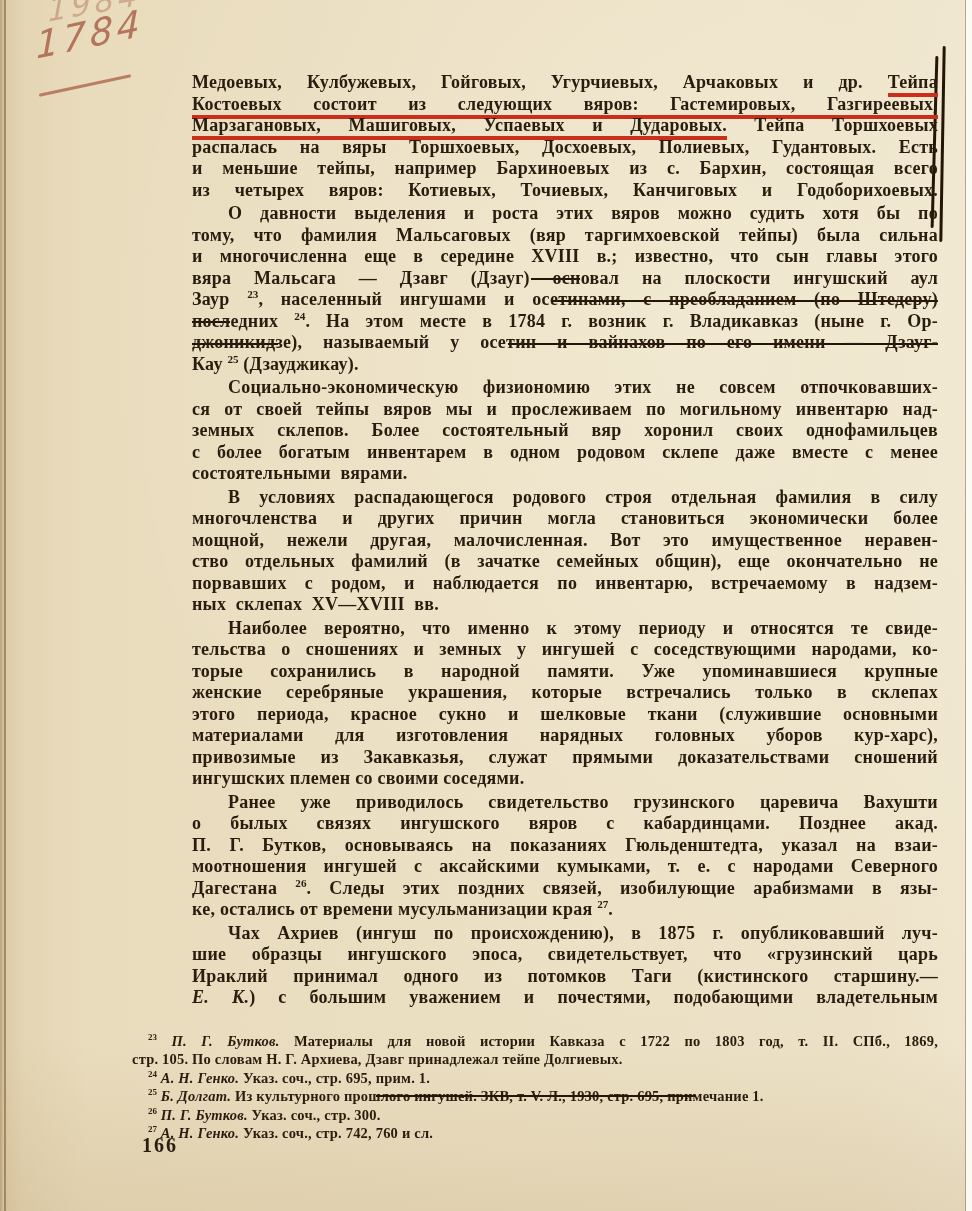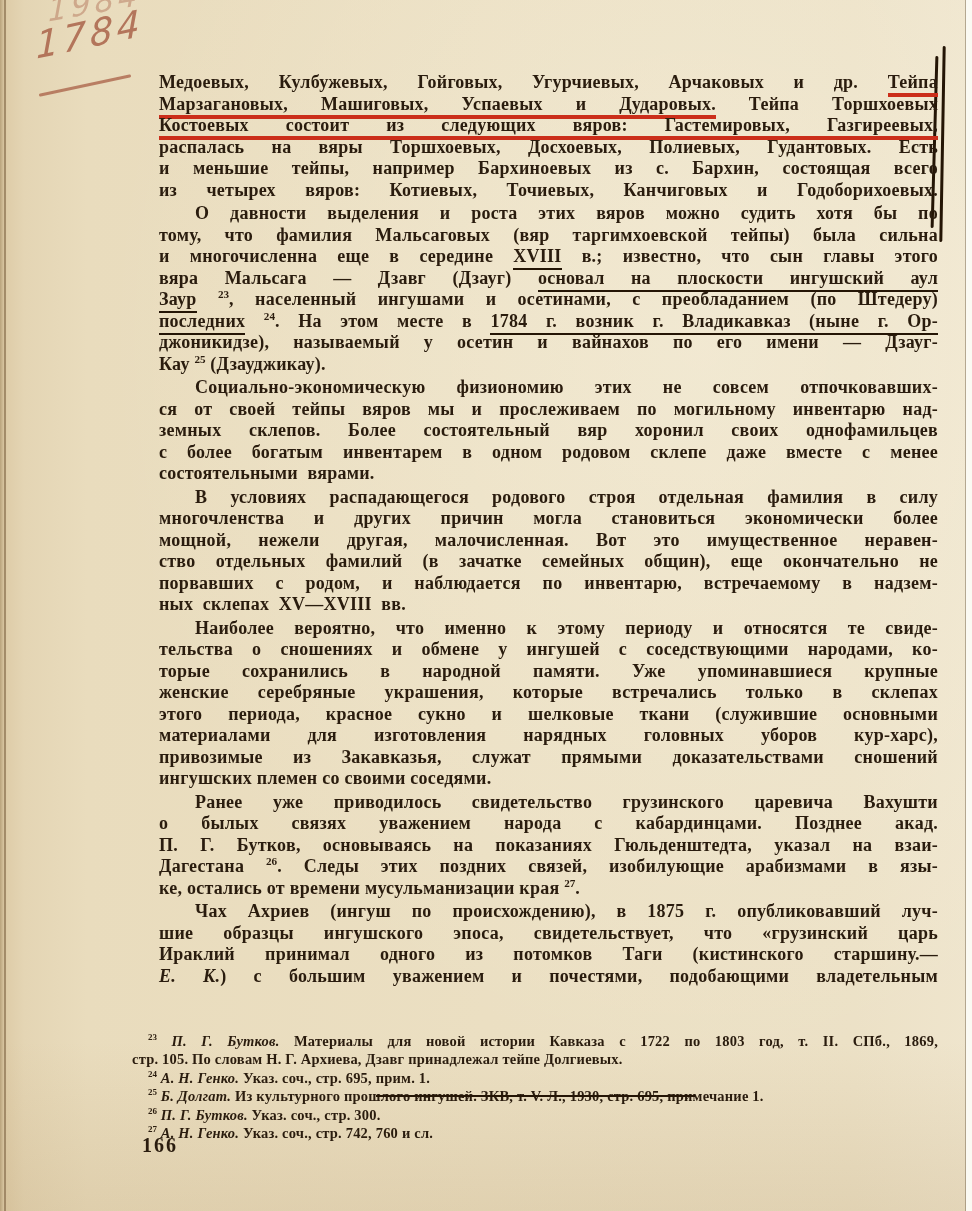--- a/index.html
+++ b/index.html
@@ -37,36 +37,36 @@
     opacity:.75;transform:rotate(-12deg);border-radius:2px;}
 
   
   .margin-mark{position:absolute;background:var(--pen);border-radius:2px;}
   .mm1{left:933px;top:56px;width:2.5px;height:172px;transform:rotate(1.6deg);}
   .mm2{left:941px;top:46px;width:3px;height:196px;transform:rotate(1deg);}
 
   
   .textblock{position:absolute;left:159px;top:72px;width:779px;color:var(--ink);
     font-size:18px;font-weight:700;letter-spacing:.25px;}
-  .para{margin-top:2px;}
+  .para{margin-top:2px;margin-left:33px;}
   .para:first-child{margin-top:0;}
   .line{line-height:21.5px;height:21.5px;text-align:justify;text-align-last:justify;white-space:normal;}
   .line.left{text-align-last:left;}
   .line.indent{padding-left:36px;}
 
   
   .footnotes{position:absolute;left:132px;top:1032px;width:806px;color:var(--ink);
     font-size:14.5px;font-weight:700;letter-spacing:.2px;}
   .fline{line-height:18.4px;height:18.4px;text-align:left;text-align-last:left;}
   .fline.justify{text-align:justify;text-align-last:justify;}
   .fline.indent{padding-left:16px;}
 
   
   .m-red{border-bottom:4px solid var(--red);padding-bottom:1px;}
-  .m-pen{border-bottom:2px solid var(--pen);padding-bottom:2px;}
+  .m-pen{border-bottom:2px solid var(--pen);padding-bottom:12px;}
   .m-wavy{text-decoration-style:wavy;text-decoration-color:var(--pen);
     text-decoration-thickness:1.5px;text-underline-offset:5px;}
   .m-i{font-style:italic;text-align:right;}
   .m-penext{position:relative;border-bottom:2px solid var(--pen);padding-bottom:9px;}
   .m-penext::after{content:"";position:absolute;left:100%;bottom:-2px;width:265px;
     border-bottom:2.5px solid var(--pen);}
   sup.fnref{font-size:0.62em;vertical-align:super;letter-spacing:0;line-height:0;}
 
   .page-number{position:absolute;left:142px;top:1134px;font-size:20px;font-weight:700;
     color:var(--ink);letter-spacing:2px;text-align:center;}
@@ -84,22 +84,22 @@
   <div class="hand hand-faint">1984</div>
   <div class="hand hand-main">1784</div>
   <div class="hand-underline"></div>
 
   <div class="margin-mark mm1"></div>
   <div class="margin-mark mm2"></div>
 
   <div class="textblock" id="body-text">
       <div class="para">
         <div class="line"><span>Медоевых, Кулбужевых, Гойговых, Угурчиевых, Арчаковых и др. </span><span class="m-red">Тейпа</span></div>
+        <div class="line"><span class="m-red">Костоевых состоит из следующих вяров: Гастемировых, Газгиреевых,</span></div>
         <div class="line"><span class="m-red">Марзагановых, Машиговых, Успаевых и Дударовых.</span><span> Тейпа Торшхоевых</span></div>
-        <div class="line"><span class="m-red">Костоевых состоит из следующих вяров: Гастемировых, Газгиреевых,</span></div>
         <div class="line"><span>распалась на вяры Торшхоевых, Досхоевых, Полиевых, Гудантовых. Есть</span></div>
         <div class="line"><span>и меньшие тейпы, например Бархиноевых из с. Бархин, состоящая всего</span></div>
         <div class="line"><span>из четырех вяров: Котиевых, Точиевых, Канчиговых и Годоборихоевых.</span></div>
       </div>
       <div class="para">
         <div class="line indent"><span>О давности выделения и роста этих вяров можно судить хотя бы по</span></div>
         <div class="line"><span>тому, что фамилия Мальсаговых (вяр таргимхоевской тейпы) была сильна</span></div>
         <div class="line"><span>и многочисленна еще в середине </span><span class="m-pen">XVIII</span><span> в.; известно, что сын главы этого</span></div>
         <div class="line"><span>вяра Мальсага — Дзавг (Дзауг) </span><span class="m-pen">основал на плоскости ингушский аул</span></div>
         <div class="line"><span class="m-pen">Заур</span><span> </span><sup class="fnref">23</sup><span>, населенный ингушами и осетинами, с преобладанием (по Штедеру)</span></div>
@@ -117,32 +117,33 @@
       <div class="para">
         <div class="line indent"><span>В условиях распадающегося родового строя отдельная фамилия в силу</span></div>
         <div class="line"><span>многочленства и других причин могла становиться экономически более</span></div>
         <div class="line"><span>мощной, нежели другая, малочисленная. Вот это имущественное неравен-</span></div>
         <div class="line"><span>ство отдельных фамилий (в зачатке семейных общин), еще окончательно не</span></div>
         <div class="line"><span>порвавших с родом, и наблюдается по инвентарю, встречаемому в надзем-</span></div>
         <div class="line left"><span>ных&nbsp; склепах&nbsp; XV—XVIII&nbsp; вв.</span></div>
       </div>
       <div class="para">
         <div class="line indent"><span>Наиболее вероятно, что именно к этому периоду и относятся те свиде-</span></div>
-        <div class="line"><span>тельства о сношениях и обмене у ингушей с соседствующими народами, ко-</span></div>
+        <div class="line"><span>тельства о сношениях и земных у ингушей с соседствующими народами, ко-</span></div>
         <div class="line"><span>торые сохранились в народной памяти. Уже упоминавшиеся крупные</span></div>
         <div class="line"><span>женские серебряные украшения, которые встречались только в склепах</span></div>
         <div class="line"><span>этого периода, красное сукно и шелковые ткани (служившие основными</span></div>
         <div class="line"><span>материалами для изготовления нарядных головных уборов кур-харс),</span></div>
         <div class="line"><span>привозимые из Закавказья, служат прямыми доказательствами сношений</span></div>
         <div class="line left"><span>ингушских племен со своими соседями.</span></div>
       </div>
       <div class="para">
         <div class="line indent"><span>Ранее уже приводилось свидетельство грузинского царевича Вахушти</span></div>
-        <div class="line"><span>о былых связях уважением народа с кабардинцами. Позднее акад.</span></div>
+        <div class="line"><span>о былых связях ингушского вяров с кабардинцами. Позднее акад.</span></div>
         <div class="line"><span>П. Г. Бутков, основываясь на показаниях Гюльденштедта, указал на взаи-</span></div>
+        <div class="line"><span>моотношения ингушей с аксайскими кумыками, т. е. с народами Северного</span></div>
         <div class="line"><span>Дагестана </span><sup class="fnref">26</sup><span>. Следы этих поздних связей, изобилующие арабизмами в язы-</span></div>
         <div class="line left"><span>ке, остались от времени мусульманизации края </span><sup class="fnref">27</sup><span>.</span></div>
       </div>
       <div class="para">
         <div class="line indent"><span class="m-wavy">Чах Ахриев (ингуш по происхождению)</span><span>, в 1875 г. опубликовавший луч-</span></div>
         <div class="line"><span>шие образцы ингушского эпоса, свидетельствует, что «грузинский царь</span></div>
         <div class="line"><span>Ираклий принимал одного из потомков Таги (кистинского старшину.—</span></div>
         <div class="line"><span class="m-i">Е. К.</span><span>) с большим уважением и почестями, подобающими владетельным</span></div>
       </div>
     </div>

